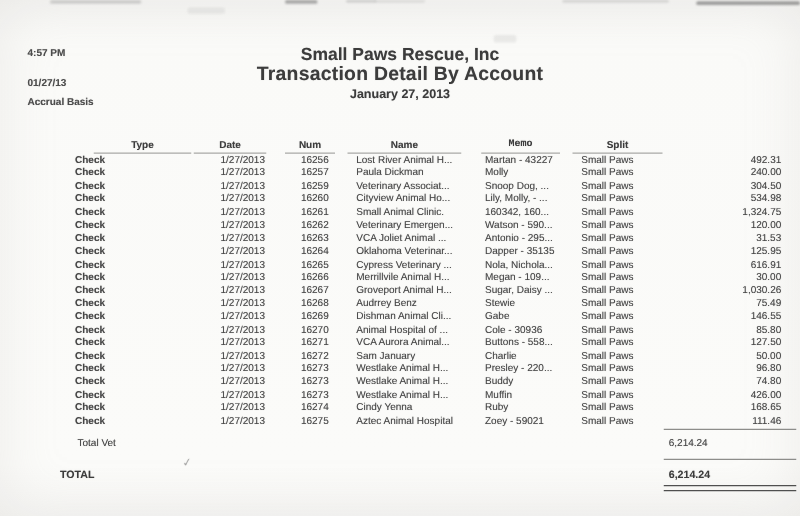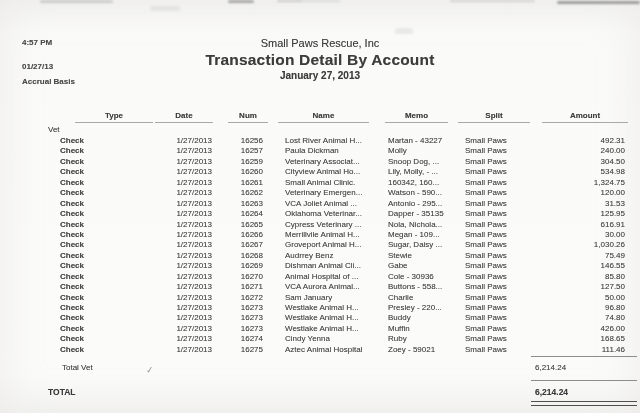--- a/index.html
+++ b/index.html
@@ -28,34 +28,34 @@
   .checkmark-artifact{
     position:absolute;left:146px;top:365px;font-size:9px;
     color:rgba(140,140,140,0.38);transform:rotate(-8deg);
   }
 
   .corner{position:absolute;left:22px;top:38px;font-size:8px;font-weight:700;color:#4c4c4c;}
   .corner .time{margin-bottom:12px;}
   .corner .stamp{line-height:15px;}
 
   .head{position:absolute;left:0;top:36px;width:100%;text-align:center;color:#3c3c3c;}
-  .head .company{font-size:11px;font-weight:400;line-height:14px;}
+  .head .company{font-size:14px;font-weight:700;line-height:14px;}
   .head .title{font-size:15.5px;font-weight:700;line-height:19px;letter-spacing:0.2px;}
   .head .subtitle{font-size:10px;font-weight:700;line-height:13px;}
 
   .table{position:absolute;left:0;top:108px;width:600px;font-size:8px;}
   .grid{display:grid;grid-template-columns:155px 62px 52px 100px 86px 80px 93px;}
   .hrow{height:15px;align-items:end;color:#3d3d3d;font-weight:700;}
   .hcell{display:flex;align-items:flex-end;}
   .hrule{flex:1;text-align:center;border-bottom:1px solid #a9a9a6;padding-bottom:2px;}
   .u-type .hrule{margin-left:75px;margin-right:2px;}
   .u-date .hrule{margin-left:0;margin-right:4px;}
   .u-num .hrule{margin-left:11px;margin-right:1px;}
   .u-name .hrule{margin-left:9px;}
-  .u-memo .hrule{margin-left:16px;margin-right:7px;}
+  .u-memo .hrule{margin-left:16px;margin-right:7px;font-family:Liberation Mono, monospace;}
   .u-split .hrule{margin-left:3px;margin-right:5px;}
   .u-amount .hrule{margin-left:7px;}
 
   .secrow{height:13px;line-height:13px;padding-left:48px;color:#444;}
 
   .row{line-height:10.45px;height:10.45px;white-space:nowrap;color:#474747;}
   .row span{overflow:hidden;display:block;}
   .c-type{padding-left:60px;font-weight:bold;}
   .c-date{text-align:right;padding-right:5px;}
   .c-num{text-align:right;padding-right:6px;}
@@ -117,26 +117,22 @@
         </div>
       <div class="hcell u-name">
           <div class="hrule"><span>Name</span></div>
         </div>
       <div class="hcell u-memo">
           <div class="hrule"><span>Memo</span></div>
         </div>
       <div class="hcell u-split">
           <div class="hrule"><span>Split</span></div>
         </div>
-      <div class="hcell u-amount">
-          <div class="hrule"><span>Amount</span></div>
-        </div>
     </div>
 
-    <div class="secrow">Vet</div>
 
     <div id="rows">
   <div class="grid row">
     <span class="c-type">Check</span>
     <span class="c-date">1/27/2013</span>
     <span class="c-num">16256</span>
     <span class="c-name">Lost River Animal H...</span>
     <span class="c-memo">Martan - 43227</span>
     <span class="c-split">Small Paws</span>
     <span class="c-amount">492.31</span>

